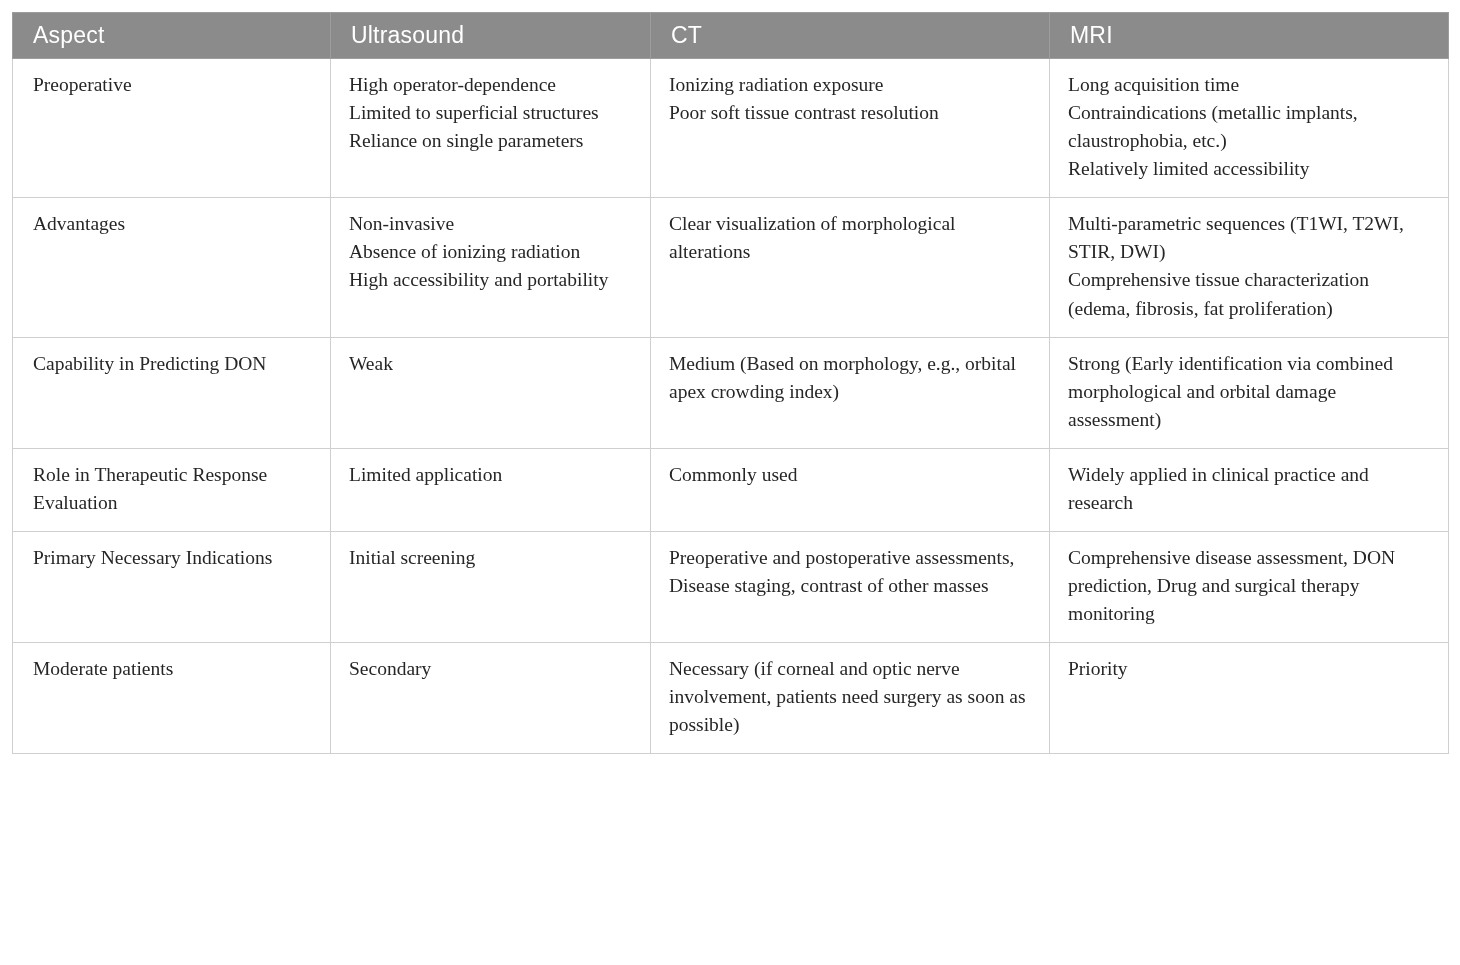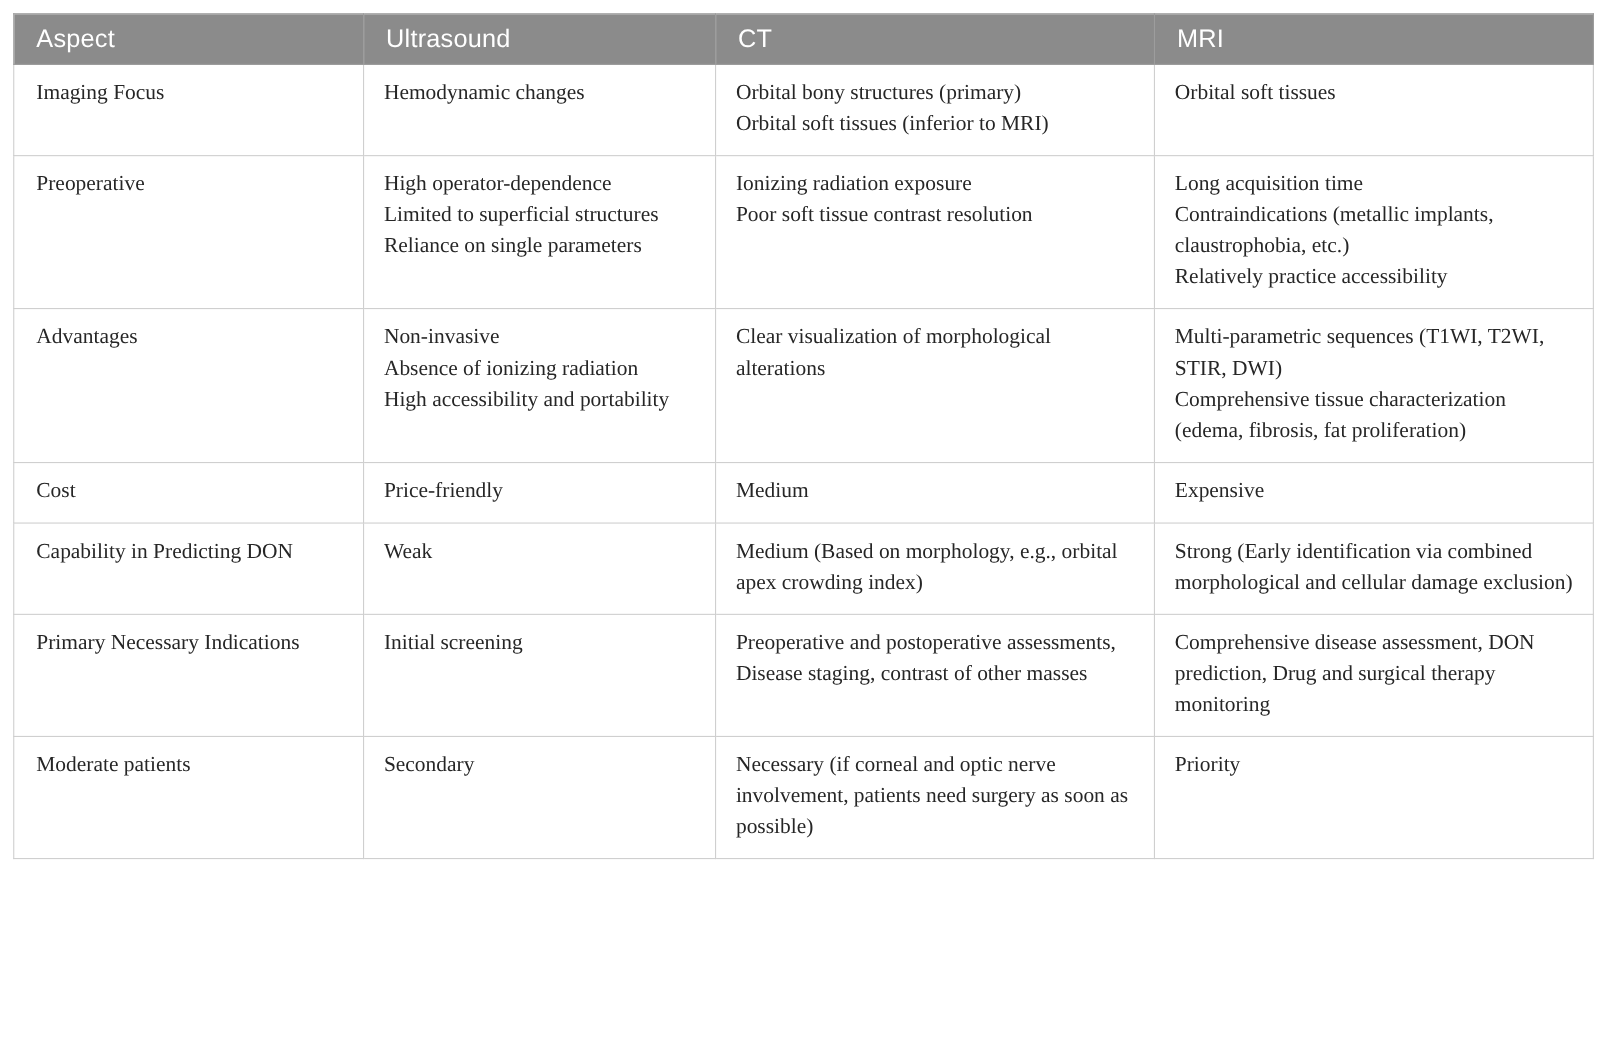--- a/index.html
+++ b/index.html
@@ -64,50 +64,35 @@
       <tr>
         <th>Aspect</th>
         <th>Ultrasound</th>
         <th>CT</th>
         <th>MRI</th>
       </tr>
     </thead>
     <tbody>
         <tr>
           <td class="aspect-col">
-            <div class="cell-line">Imaging Focus</div>
-          </td>
-          <td>
-            <div class="cell-line">Hemodynamic changes</div>
-          </td>
-          <td>
-            <div class="cell-line">Orbital bony structures (primary)</div>
-            <div class="cell-line">Orbital soft tissues (inferior to MRI)</div>
-          </td>
-          <td>
-            <div class="cell-line">Orbital soft tissues</div>
-          </td>
-        </tr>
-        <tr>
-          <td class="aspect-col">
             <div class="cell-line">Preoperative</div>
           </td>
           <td>
             <div class="cell-line">High operator-dependence</div>
             <div class="cell-line">Limited to superficial structures</div>
             <div class="cell-line">Reliance on single parameters</div>
           </td>
           <td>
             <div class="cell-line">Ionizing radiation exposure</div>
             <div class="cell-line">Poor soft tissue contrast resolution</div>
           </td>
           <td>
             <div class="cell-line">Long acquisition time</div>
             <div class="cell-line">Contraindications (metallic implants, claustrophobia, etc.)</div>
-            <div class="cell-line">Relatively practice accessibility</div>
+            <div class="cell-line">Relatively limited accessibility</div>
           </td>
         </tr>
         <tr>
           <td class="aspect-col">
             <div class="cell-line">Advantages</div>
           </td>
           <td>
             <div class="cell-line">Non-invasive</div>
             <div class="cell-line">Absence of ionizing radiation</div>
             <div class="cell-line">High accessibility and portability</div>
@@ -115,44 +100,44 @@
           <td>
             <div class="cell-line">Clear visualization of morphological alterations</div>
           </td>
           <td>
             <div class="cell-line">Multi-parametric sequences (T1WI, T2WI, STIR, DWI)</div>
             <div class="cell-line">Comprehensive tissue characterization (edema, fibrosis, fat proliferation)</div>
           </td>
         </tr>
         <tr>
           <td class="aspect-col">
-            <div class="cell-line">Cost</div>
-          </td>
-          <td>
-            <div class="cell-line">Price-friendly</div>
-          </td>
-          <td>
-            <div class="cell-line">Medium</div>
-          </td>
-          <td>
-            <div class="cell-line">Expensive</div>
-          </td>
-        </tr>
-        <tr>
-          <td class="aspect-col">
             <div class="cell-line">Capability in Predicting DON</div>
           </td>
           <td>
             <div class="cell-line">Weak</div>
           </td>
           <td>
             <div class="cell-line">Medium (Based on morphology, e.g., orbital apex crowding index)</div>
           </td>
           <td>
-            <div class="cell-line">Strong (Early identification via combined morphological and cellular damage exclusion)</div>
+            <div class="cell-line">Strong (Early identification via combined morphological and orbital damage assessment)</div>
+          </td>
+        </tr>
+        <tr>
+          <td class="aspect-col">
+            <div class="cell-line">Role in Therapeutic Response Evaluation</div>
+          </td>
+          <td>
+            <div class="cell-line">Limited application</div>
+          </td>
+          <td>
+            <div class="cell-line">Commonly used</div>
+          </td>
+          <td>
+            <div class="cell-line">Widely applied in clinical practice and research</div>
           </td>
         </tr>
         <tr>
           <td class="aspect-col">
             <div class="cell-line">Primary Necessary Indications</div>
           </td>
           <td>
             <div class="cell-line">Initial screening</div>
           </td>
           <td>

